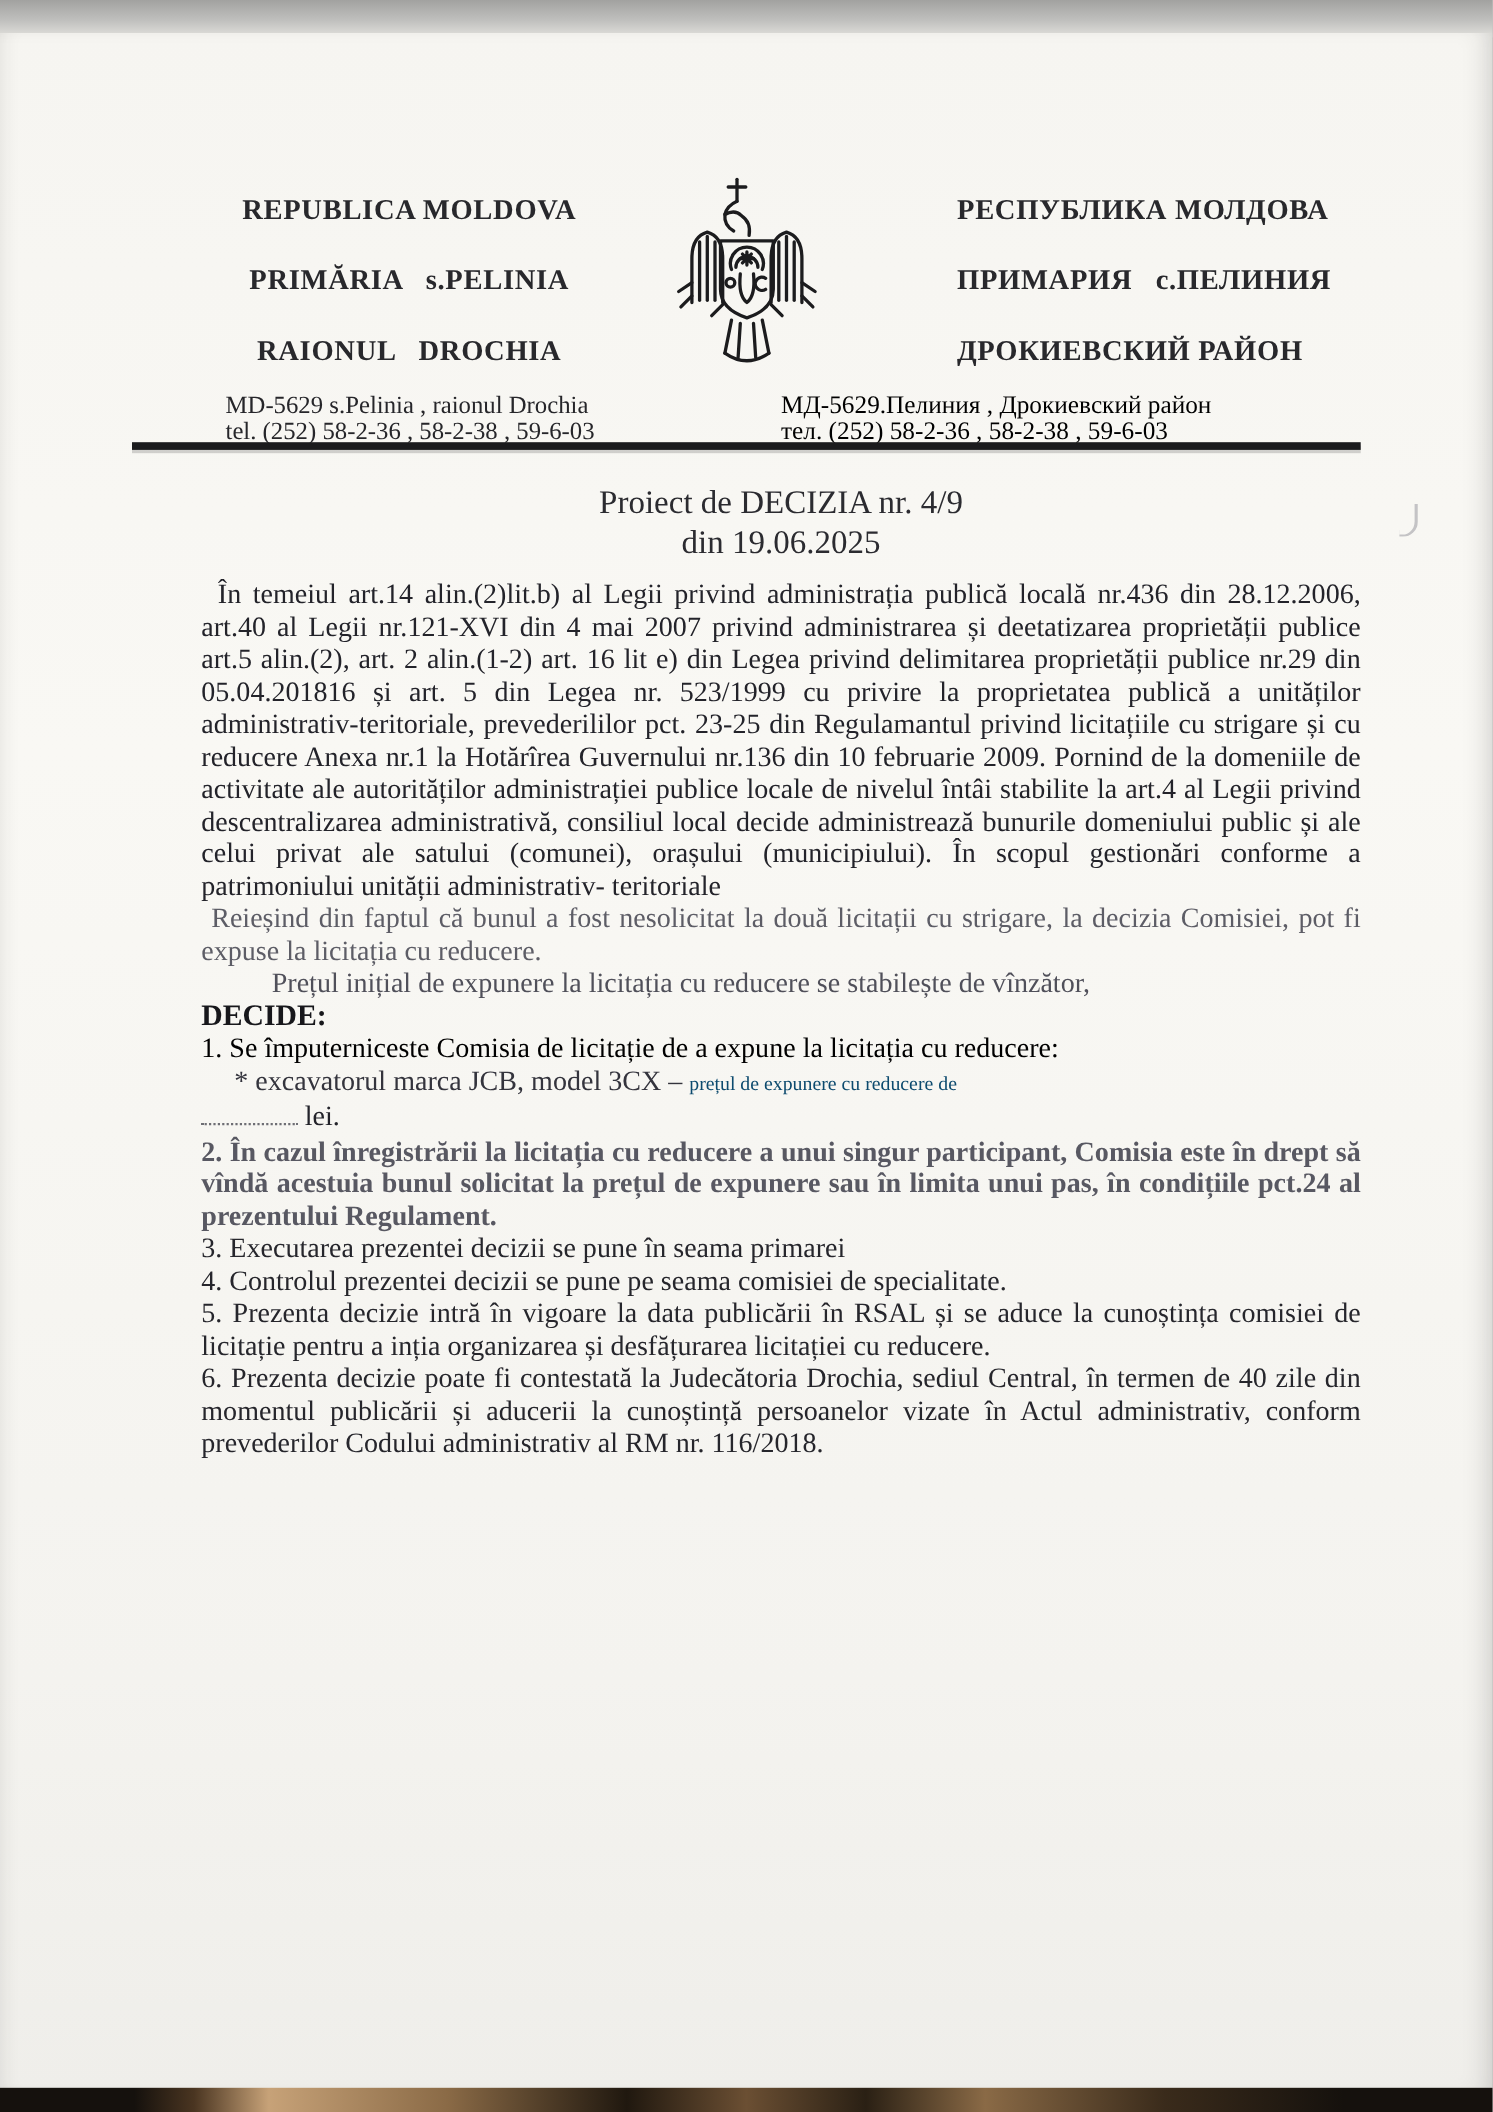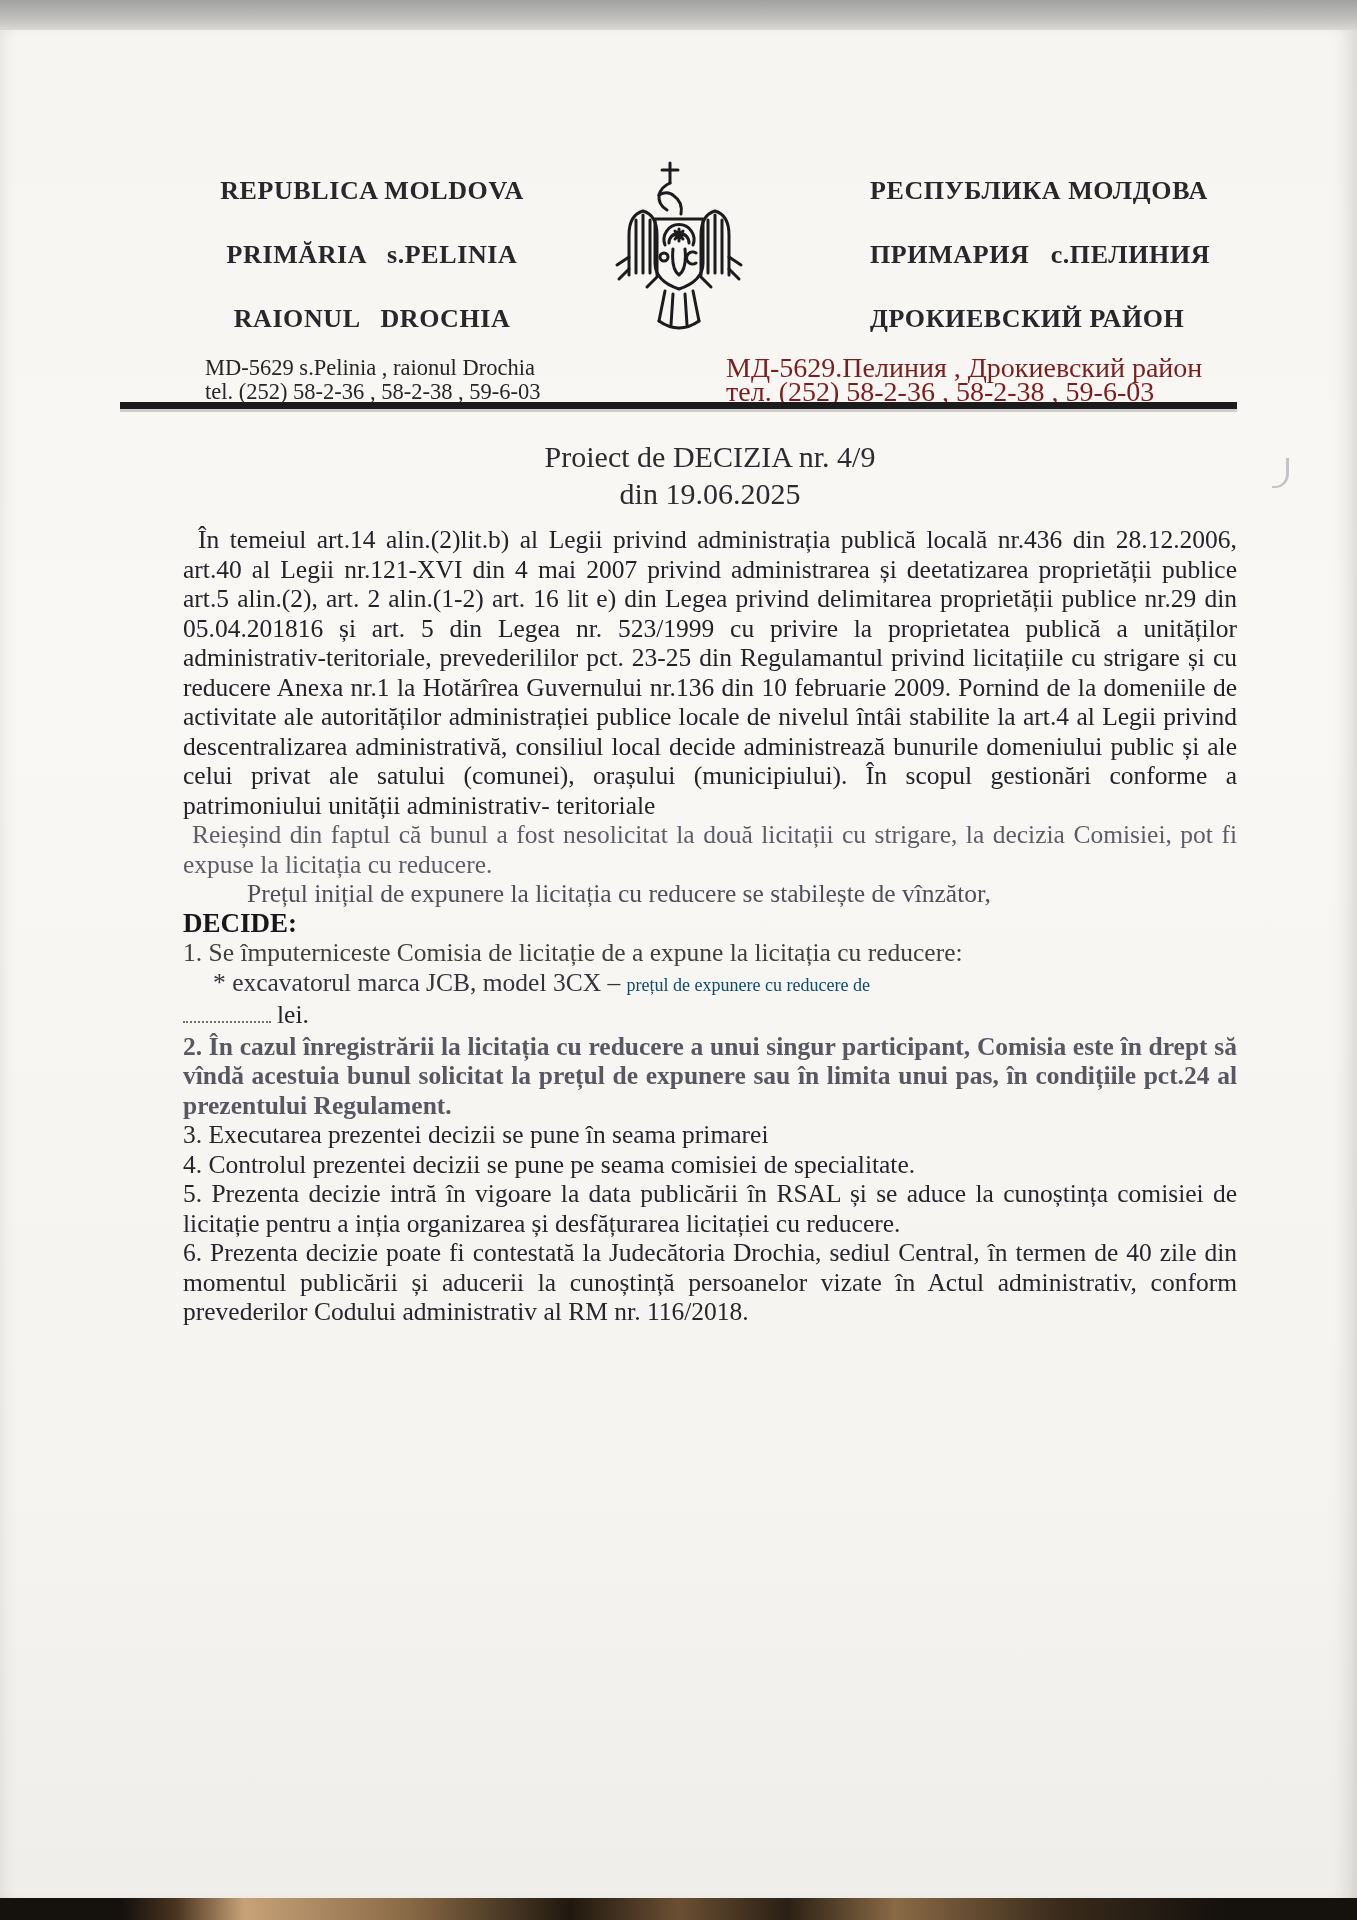--- a/index.html
+++ b/index.html
@@ -30,21 +30,21 @@
   .hdr-right{
     position:absolute;top:176px;left:870px;width:380px;text-align:left;
     font-weight:bold;font-size:26px;color:#28282c;letter-spacing:.6px;
   }
   .hdr-right .hline{margin-bottom:34px;white-space:pre;}
   .emblem{position:absolute;top:157px;left:613px;width:132px;height:178px;}
   .addr-left{
     position:absolute;top:356px;left:205px;font-size:22.5px;line-height:24px;color:#26262a;
   }
   .addr-right{
-    position:absolute;top:356px;left:726px;font-size:28px;line-height:24px;color:#7f1d1d;
+    position:absolute;top:356px;left:710px;font-size:23px;line-height:24px;color:#000000;
   }
   .rule{
     position:absolute;top:402px;left:120px;width:1117px;height:7px;background:#1b1b1d;
     box-shadow:0 3px 0 rgba(27,27,29,.18);
   }
   .artifact{
     position:absolute;top:458px;left:1272px;width:14px;height:28px;
     border-right:3px solid #9a9aa0;border-bottom:2px solid #9a9aa0;
     border-radius:0 0 14px 0;opacity:.55;
   }
@@ -53,21 +53,21 @@
     position:absolute;top:438px;left:183px;width:1054px;
     font-size:25.5px;line-height:29.5px;color:#23232a;
   }
   .title{ text-align:center;font-size:30px;line-height:37px;color:#2b2b30; }
   .subject{ font-weight:bold;font-size:26px;margin-top:23px;color:#27272b; }
   .p-preamble{ margin-top:13px;text-align:justify;text-indent:15px; }
   .p-motivation{ color:#5d5d66;text-indent:9px;text-align:justify; }
   .p-price{ color:#50505a;text-indent:64px; }
   .p-council{ color:#5b5b64; }
   .decide{ font-weight:bold;font-size:27px;color:#17171b; }
-  .item-1{ color:#404040; }
+  .item-1{ color:#000000; }
   .bullet-line{ text-indent:30px; }
   .bullet-a{ color:#34343d; }
   .bullet-b{ font-size:18px;color:#0c4a6e; }
   .lei-line{ margin-bottom:2px; }
   .blank-dotted{
     display:inline-block;width:88px;height:6px;margin-right:6px;
     border-bottom:2px dotted #6e6e74;
   }
   .item-2{ color:#585862;text-align:justify;font-weight:bold; }
   .item-plain{ color:#26262c;text-align:justify; }

